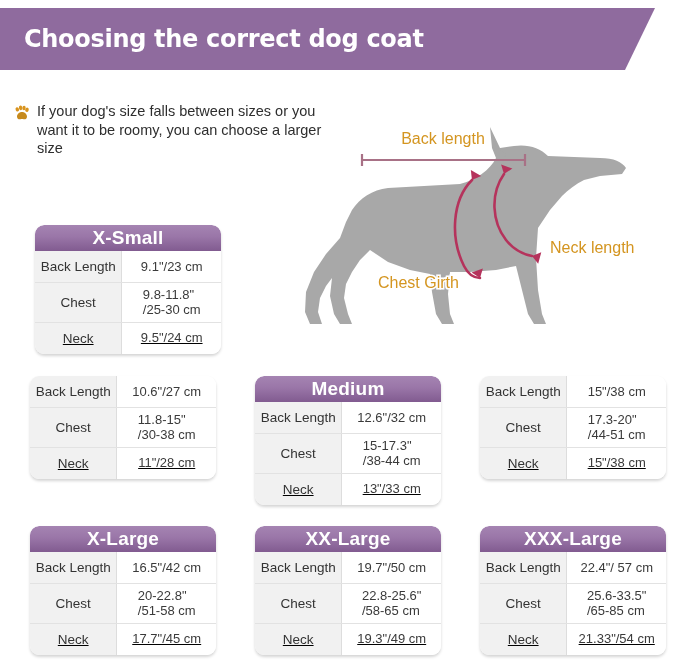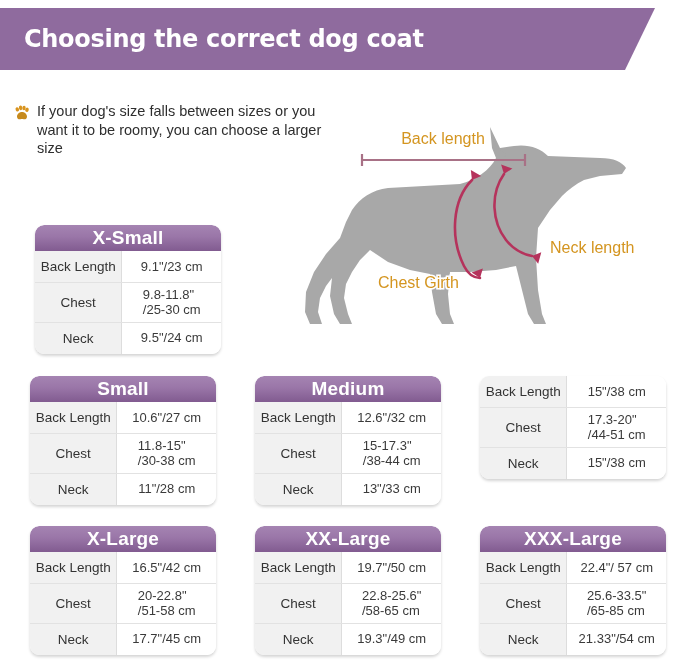--- a/index.html
+++ b/index.html
@@ -67,21 +67,21 @@
   .tbl-head span{
     color:#ffffff;font-size:19px;font-weight:bold;
     font-family:"Liberation Sans", sans-serif;
     letter-spacing:0.2px;
   }
   .tbl-row{
     display:flex;
     border-bottom:1px solid #e2e2e2;
     min-height:31px;
   }
-  .tbl-row:last-child{border-bottom:none;}
+  .tbl-row:last-child{border-bottom:none;text-decoration:underline;}
   .cell-label{
     flex:0 0 47%;
     background:#f1f1f1;
     display:flex;align-items:center;justify-content:center;
     font-size:13.5px;color:#333333;
     border-right:1px solid #dddddd;
     padding:4px 2px;
     box-sizing:border-box;
     text-align:center;
   }
@@ -231,23 +231,20 @@
     <div class="cell-value two-line">9.8-11.8"
 /25-30 cm</div>
   </div>
   <div class="tbl-row">
     <div class="cell-label">Neck</div>
     <div class="cell-value">9.5"/24 cm</div>
   </div>
 </div>
 
 <div class="size-table" style="left:30px;top:376px;width:186px;">
-  <div class="tbl-head">
-    <span>Small</span>
-  </div>
   <div class="tbl-row">
     <div class="cell-label">Back Length</div>
     <div class="cell-value">10.6"/27 cm</div>
   </div>
   <div class="tbl-row">
     <div class="cell-label">Chest</div>
     <div class="cell-value two-line">11.8-15"
 /30-38 cm</div>
   </div>
   <div class="tbl-row">

